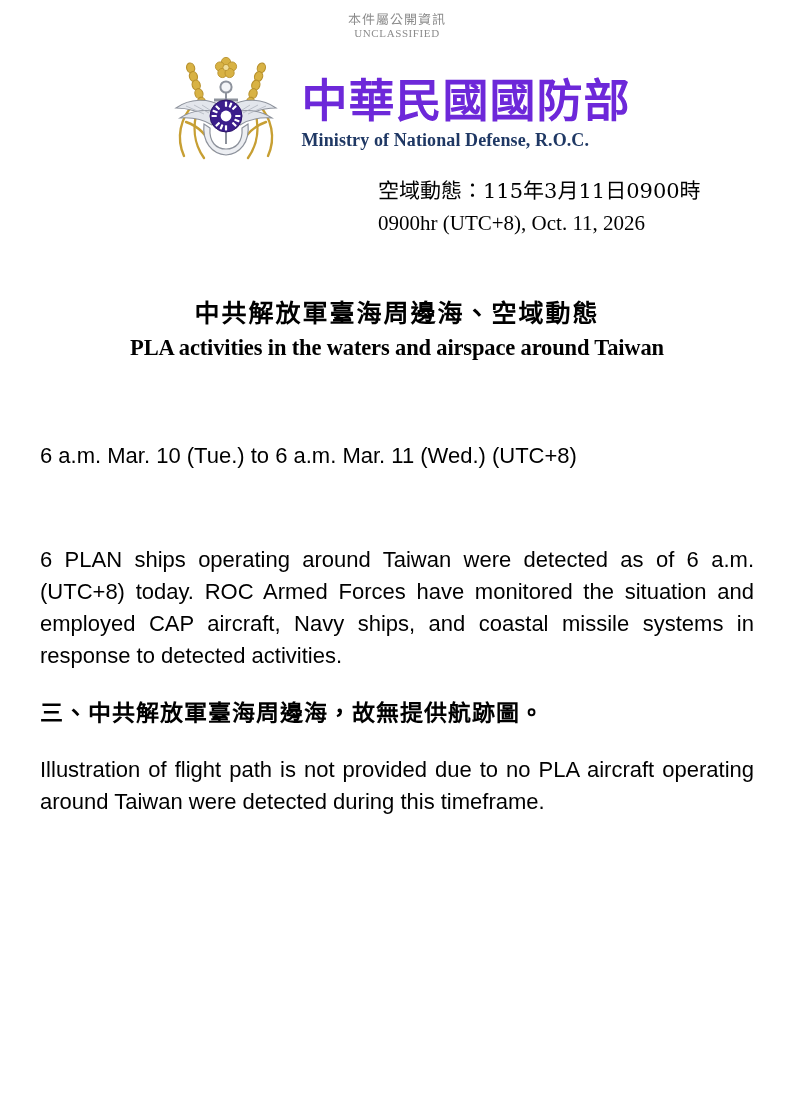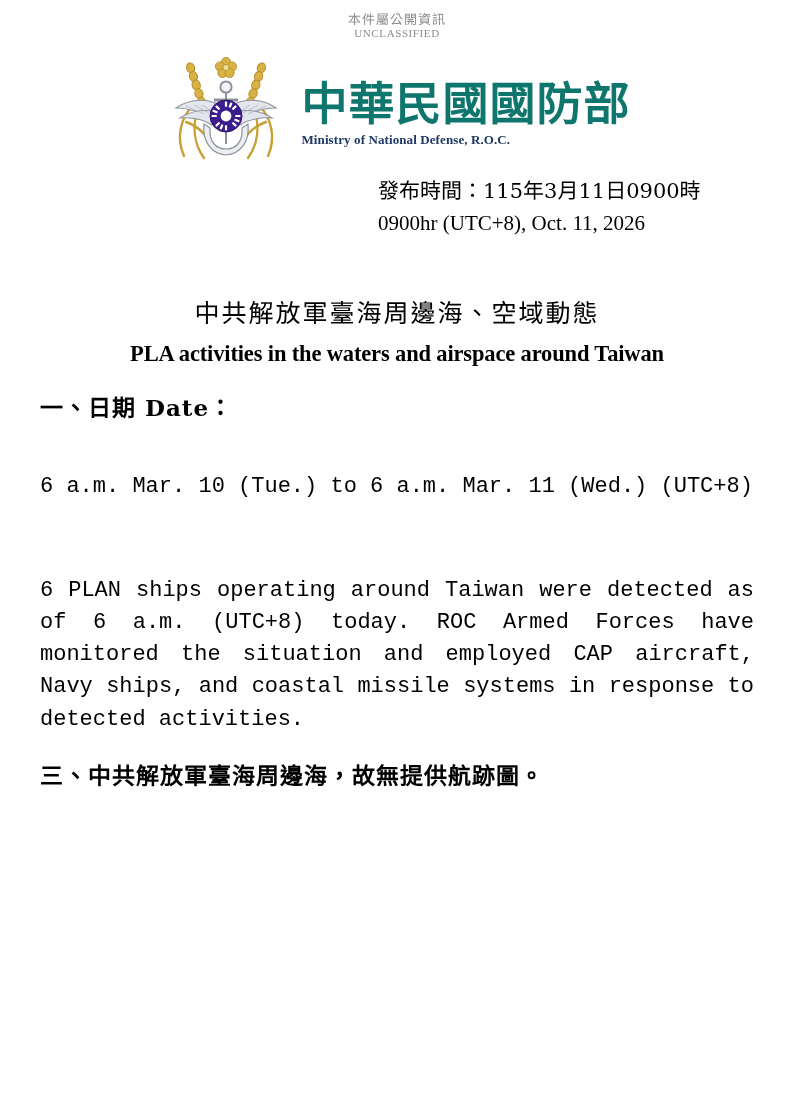--- a/index.html
+++ b/index.html
@@ -58,26 +58,26 @@
     flex-direction: column;
     align-items: flex-start;
     padding-top: 6px;
   }
   .wordmark .cn-name {
     font-family: "DejaVu Serif", "Liberation Serif", serif;
     font-size: 46px;
     font-weight: 700;
     line-height: 1.05;
     letter-spacing: 1px;
-    color: #0f766e;
+    color: #6d28d9;
     white-space: nowrap;
   }
   .wordmark .en-name {
     font-family: "Liberation Serif", serif;
-    font-size: 13px;
+    font-size: 18px;
     font-weight: 700;
     color: #1f3864;
     letter-spacing: 0.1px;
     margin-top: 4px;
     white-space: nowrap;
   }
 
   
   .release-time {
     position: absolute;
@@ -101,31 +101,31 @@
   .doc-title {
     position: absolute;
     top: 298px;
     left: 0;
     width: 794px;
     text-align: center;
   }
   .doc-title .t-cn {
     font-family: "DejaVu Serif", "Liberation Serif", serif;
     font-size: 25px;
-    font-weight: 400;
+    font-weight: 700;
     letter-spacing: 2px;
     line-height: 1.3;
   }
   .doc-title .t-en {
     font-family: "Liberation Serif", serif;
     font-size: 22.5px;
     font-weight: 700;
     letter-spacing: -0.15px;
     line-height: 1.3;
-    margin-top: 8px;
+    margin-top: 2px;
   }
 
   
   .content {
     position: absolute;
     top: 392px;
     left: 40px;
     width: 714px;
   }
   .sec-heading {
@@ -136,21 +136,21 @@
     line-height: 1.35;
   }
   .para-cn {
     font-family: "DejaVu Serif", "Liberation Serif", serif;
     font-size: 22px;
     line-height: 1.5;
     text-align: justify;
     text-justify: inter-character;
   }
   .para-en {
-    font-family: Liberation Mono, monospace;
+    font-family: Liberation Sans, sans-serif;
     font-size: 22px;
     line-height: 1.46;
     text-align: justify;
   }
 
   .gap-a { height: 26px; }
   .gap-b { height: 22px; }
   .gap-c { height: 24px; }
 </style>
 </head>
@@ -251,38 +251,38 @@
     </svg>
   </div>
 
   <div class="wordmark">
     <div class="cn-name">中華民國國防部</div>
     <div class="en-name">Ministry of National Defense, R.O.C.</div>
   </div>
 </div>
 
 <div class="release-time">
-  <div class="rt-cn">發布時間：115年3月11日0900時</div>
+  <div class="rt-cn">空域動態：115年3月11日0900時</div>
   <div class="rt-en">0900hr (UTC+8), Oct. 11, 2026</div>
 </div>
 
 <div class="doc-title">
   <div class="t-cn">中共解放軍臺海周邊海、空域動態</div>
   <div class="t-en">PLA activities in the waters and airspace around Taiwan</div>
 </div>
 
 <div class="content">
 
-  <div class="sec-heading">一、日期 Date：</div>
   <div class="gap-a"></div>
   <div class="gap-b"></div>
   <div class="para-en">6 a.m. Mar. 10 (Tue.) to 6 a.m. Mar. 11 (Wed.) (UTC+8)</div>
   <div class="gap-c"></div>
 
   <div class="gap-a"></div>
   <div class="gap-b"></div>
   <div class="para-en">6 PLAN ships operating around Taiwan were detected as of 6 a.m. (UTC+8) today. ROC Armed Forces have monitored the situation and employed CAP aircraft, Navy ships, and coastal missile systems in response to detected activities.</div>
   <div class="gap-c"></div>
 
   <div class="sec-heading">三、中共解放軍臺海周邊海，故無提供航跡圖。</div>
   <div class="gap-a"></div>
+  <div class="para-en">Illustration of flight path is not provided due to no PLA aircraft operating around Taiwan were detected during this timeframe.</div>
 
 </div>
 
 </body></html>

